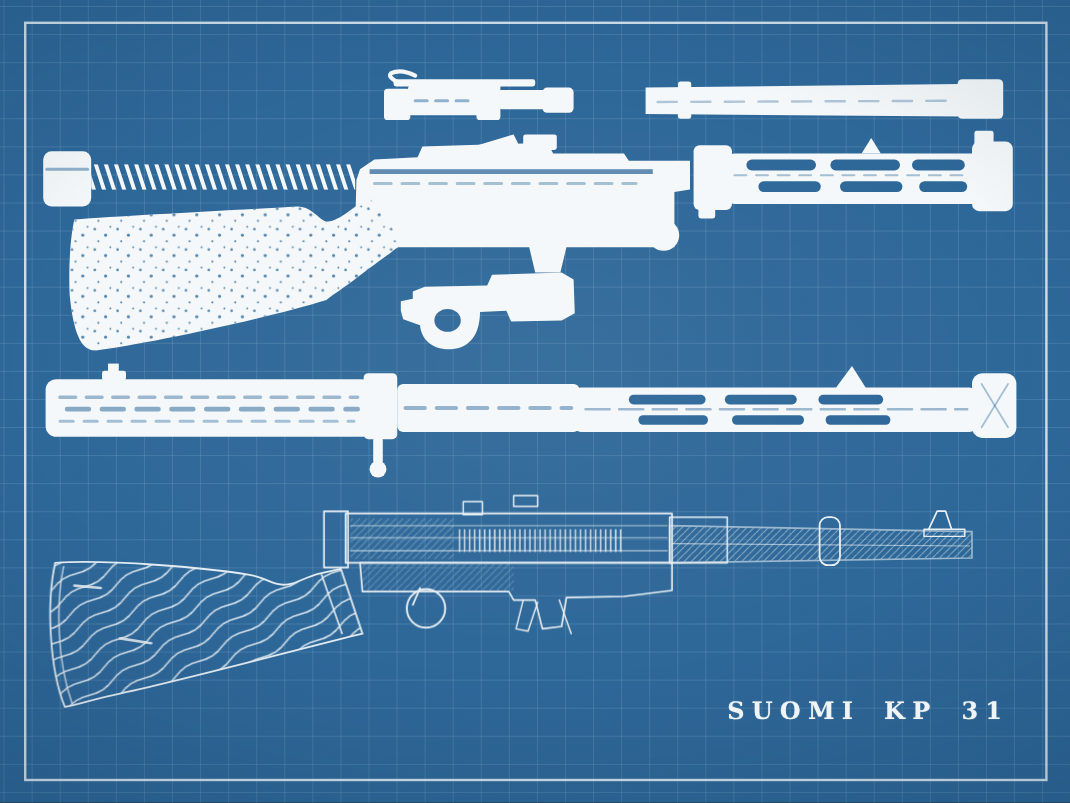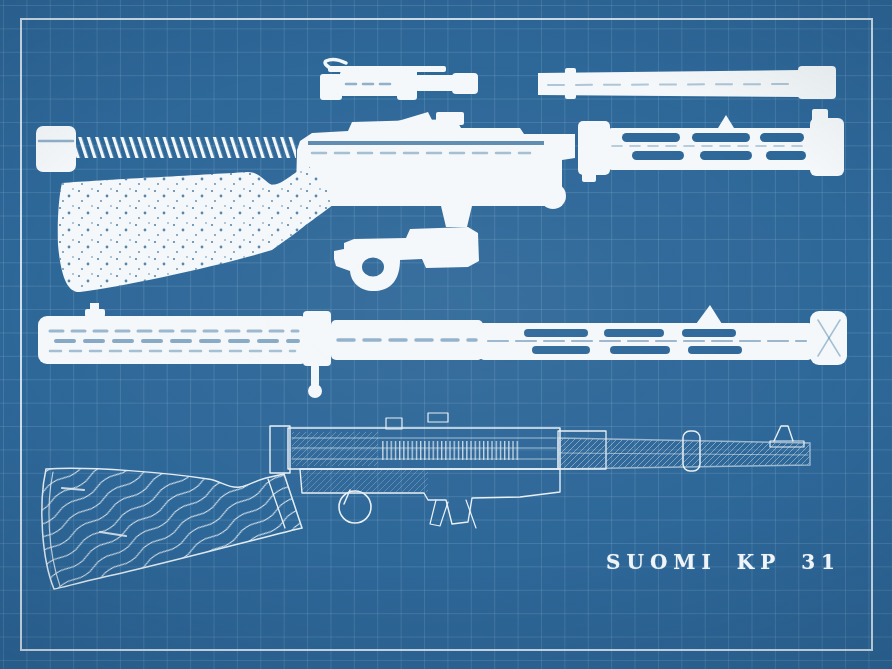--- a/index.html
+++ b/index.html
@@ -36,21 +36,21 @@
        rgba(2,12,30,0.34) 100%);
     pointer-events:none;
   }
   svg{position:absolute;left:0;top:0;}
   .ink{fill:var(--ink);stroke:none;}
   .bgfill{fill:var(--background);stroke:none;}
   .ln{stroke:var(--ink);fill:none;stroke-linecap:round;stroke-linejoin:round;}
   .bln{stroke:var(--background);fill:none;stroke-linecap:round;}
   .title{
     position:absolute;
-    left:606px;top:550px;
+    left:606px;top:580px;
     font-family:"DejaVu Serif","Liberation Serif",serif;
     font-weight:700;
     font-size:20px;
     letter-spacing:6px;
     word-spacing:7px;
     color:#eef4f8;
     text-shadow:0 0 1px rgba(255,255,255,0.4);
     white-space:nowrap;
   }
 </style>

